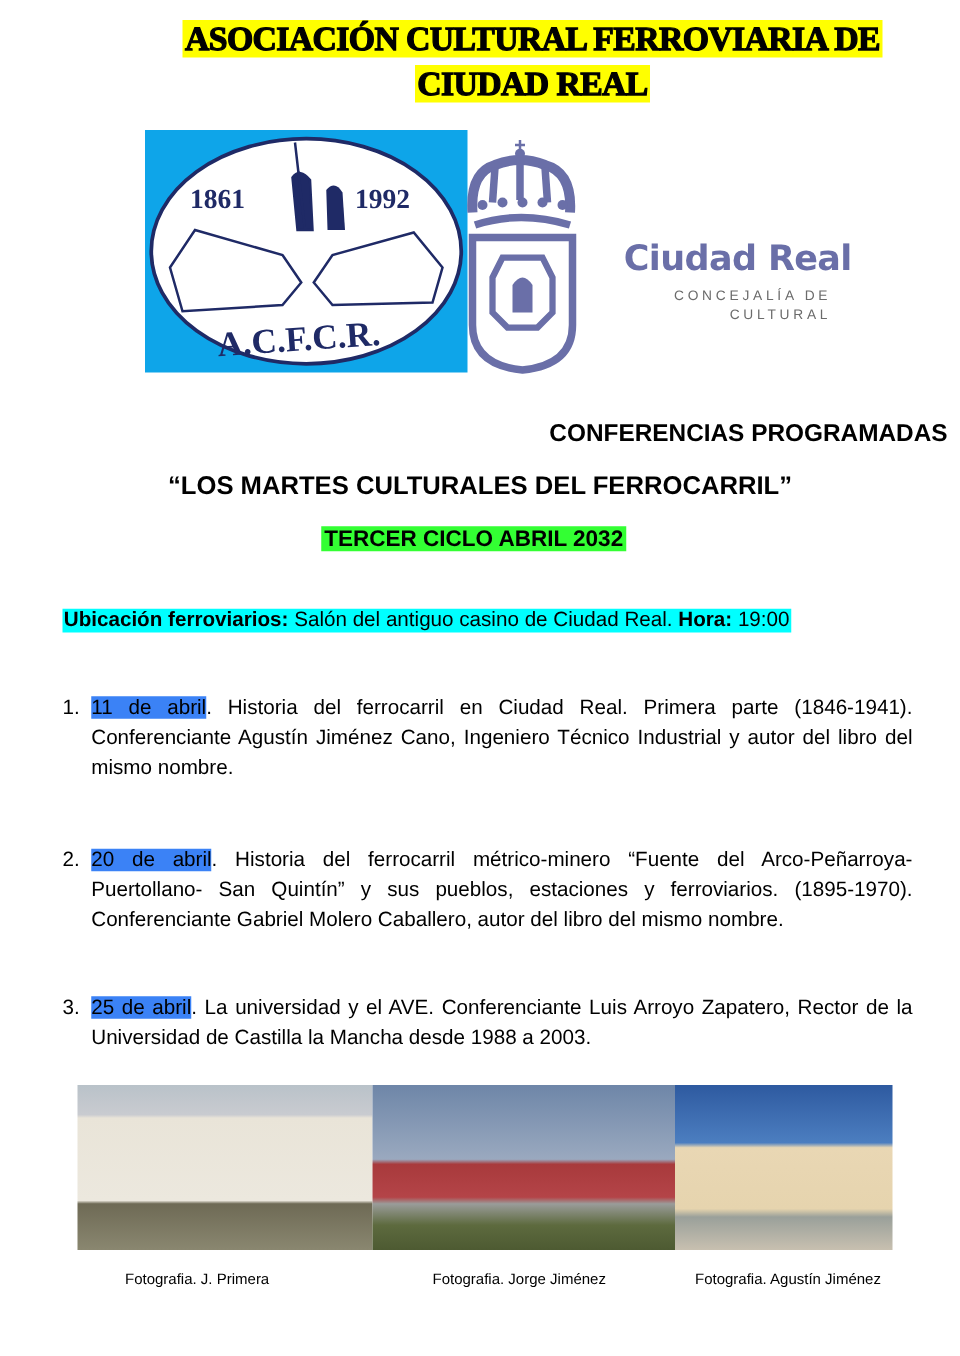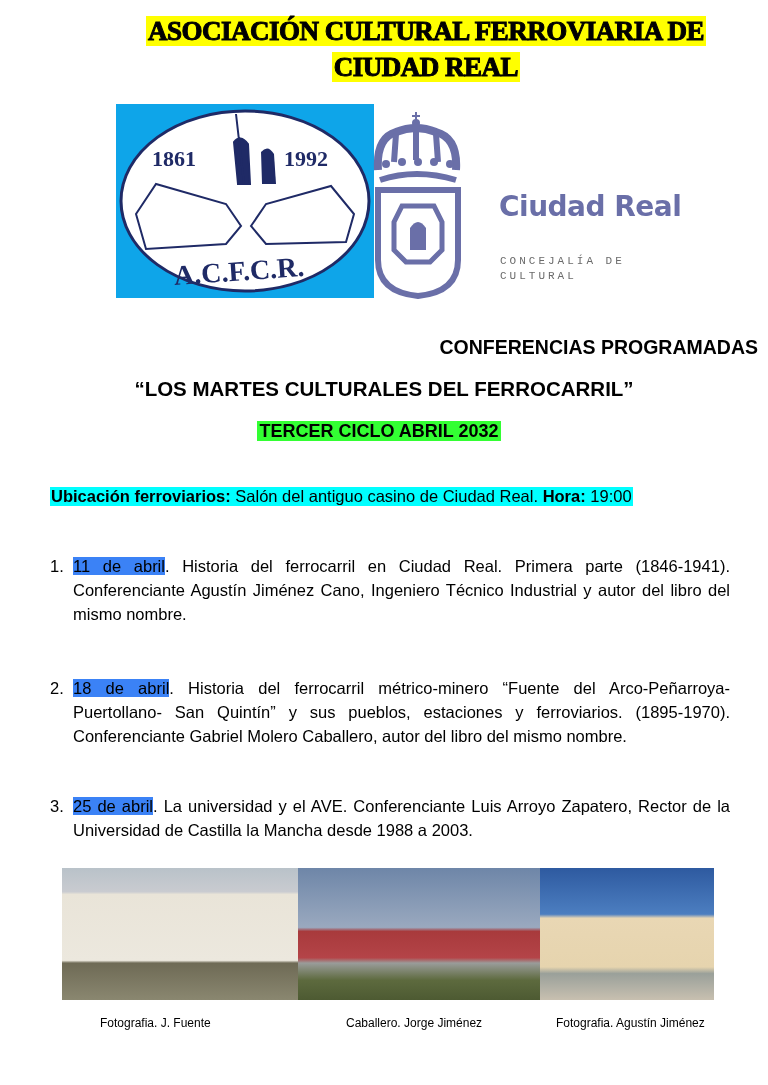--- a/index.html
+++ b/index.html
@@ -4,21 +4,21 @@
 <style>
   html, body { margin:0; padding:0; background:#ffffff; }
   body { width:768px; height:1085px; position:relative; overflow:hidden; font-family:"Liberation Sans", sans-serif; color:#000; }
   .title { position:absolute; left:0; width:768px; text-align:center; font-family:"Liberation Serif", serif; font-weight:900; font-size:27px; letter-spacing:-0.5px;padding-left:42px; }
   .title span { background:#ffff00; padding:0 2px; -webkit-text-stroke:1px #000; }
   .t1 { top:16px; }
   .t2 { top:52px; }
   .logo-acfcr { position:absolute; left:116px; top:104px; width:258px; height:194px; background:#0ea5e9; }
   .shield { position:absolute; left:372px; top:110px; width:92px; height:190px; }
   .cr-text { position:absolute; left:499px; top:190px; font-size:28px; font-weight:bold; color:#6a6fa8; font-family:"DejaVu Sans", sans-serif; letter-spacing:-0.5px; }
-  .cr-sub { position:absolute; left:500px; top:230px; width:165px; text-align:left; font-size:11px; letter-spacing:3px; color:#6b6b6b; font-family:Liberation Mono, monospace; line-height:15px;margin-top:24px; }
+  .cr-sub { position:absolute; left:500px; top:230px; width:165px; text-align:right; font-size:11px; letter-spacing:3px; color:#6b6b6b; font-family:Liberation Sans, sans-serif; line-height:15px; }
   .h1 { position:absolute; left:0; width:758px; text-align:right; top:336px; font-size:19.5px; font-weight:bold; }
   .h2 { position:absolute; left:0; width:768px; text-align:center; top:377px; font-size:20.5px; font-weight:bold; }
   .h3 { position:absolute; left:0; width:758px; text-align:center; top:421px; font-size:18px; font-weight:bold; }
   .h3 span { background:#33ff33; padding:0 2px; }
   .loc { position:absolute; left:50px; top:487px; font-size:16.5px; background:#00ffff; padding:0 1px; }
   .list { position:absolute; left:50px; width:680px; font-size:16.5px; line-height:24px; text-align:justify; }
   .list .num { position:absolute; left:0; }
   .list .body { margin-left:23px; }
   .hl { background:#3b82f6; }
   .i1 { top:554px; }
@@ -80,28 +80,28 @@
 <div class="h3"><span>TERCER CICLO ABRIL 2032</span></div>
 
 <div class="loc"><b>Ubicación ferroviarios:</b><span> Salón del antiguo casino de Ciudad Real. </span><b>Hora:</b><span> 19:00</span></div>
 
 <div class="list i1">
   <span class="num">1.</span>
   <div class="body"><span class="hl">11 de abril</span><span>. Historia del ferrocarril en Ciudad Real. Primera parte (1846-1941). Conferenciante Agustín Jiménez Cano, Ingeniero Técnico Industrial y autor del libro del mismo nombre.</span></div>
 </div>
 <div class="list i2">
   <span class="num">2.</span>
-  <div class="body"><span class="hl">18 de abril</span><span>. Historia del ferrocarril métrico-minero “Fuente del Arco-Peñarroya-Puertollano- San Quintín” y sus pueblos, estaciones y ferroviarios. (1895-1970). Conferenciante Gabriel Molero Caballero, autor del libro del mismo nombre.</span></div>
+  <div class="body"><span class="hl">20 de abril</span><span>. Historia del ferrocarril métrico-minero “Fuente del Arco-Peñarroya-Puertollano- San Quintín” y sus pueblos, estaciones y ferroviarios. (1895-1970). Conferenciante Gabriel Molero Caballero, autor del libro del mismo nombre.</span></div>
 </div>
 <div class="list i3">
   <span class="num">3.</span>
   <div class="body"><span class="hl">25 de abril</span><span>. La universidad y el AVE. Conferenciante Luis Arroyo Zapatero, Rector de la Universidad de Castilla la Mancha desde 1988 a 2003.</span></div>
 </div>
 
 <div class="photos">
   <div class="ph ph1"></div>
   <div class="ph ph2"></div>
   <div class="ph ph3"></div>
 </div>
 
-<div class="caption c1">Fotografia. J. Fuente</div>
-<div class="caption c2">Caballero. Jorge Jiménez</div>
+<div class="caption c1">Fotografia. J. Primera</div>
+<div class="caption c2">Fotografia. Jorge Jiménez</div>
 <div class="caption c3">Fotografia. Agustín Jiménez</div>
 
 </body></html>

